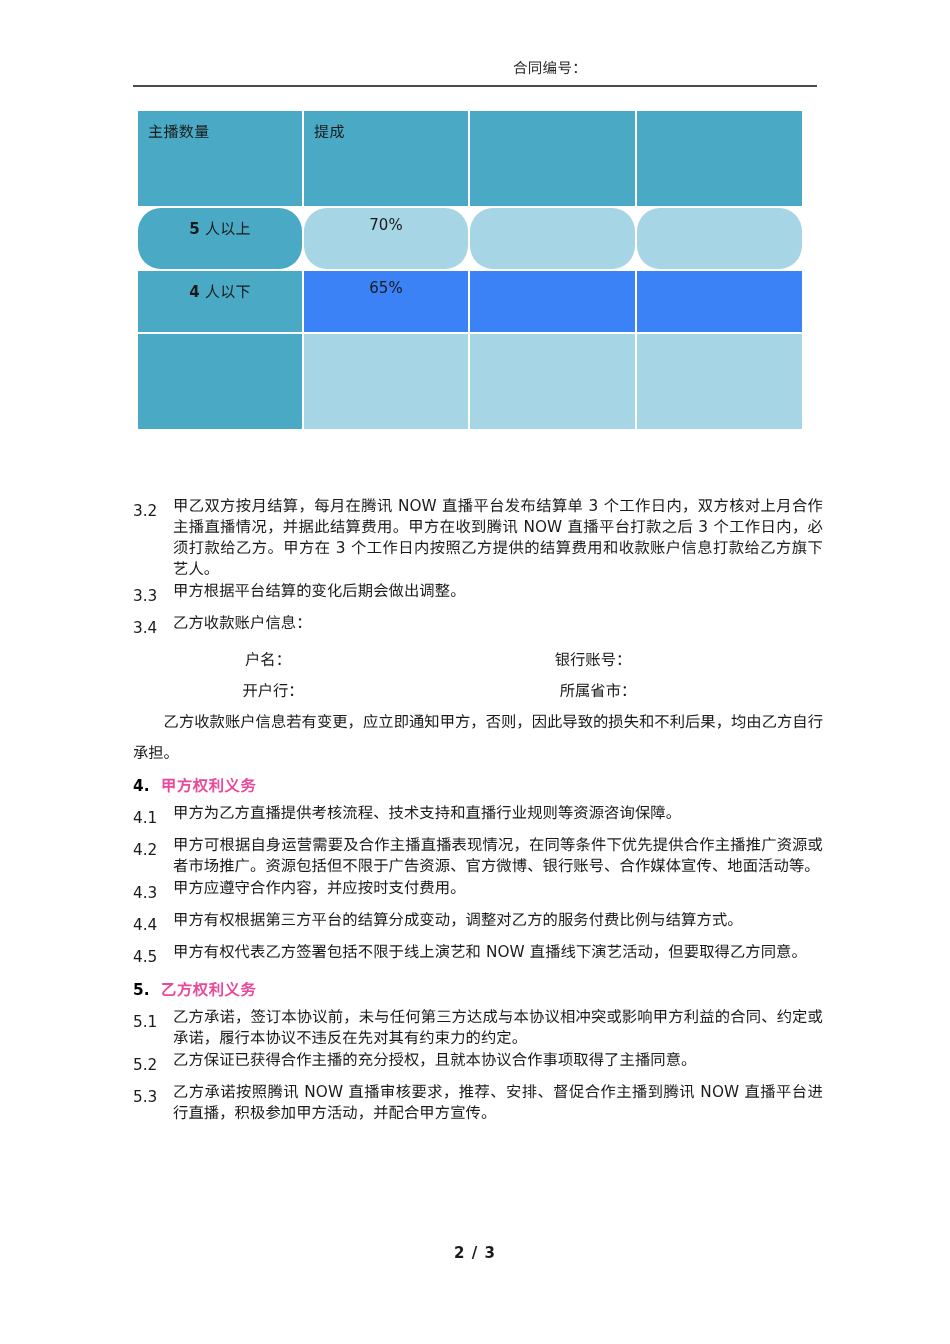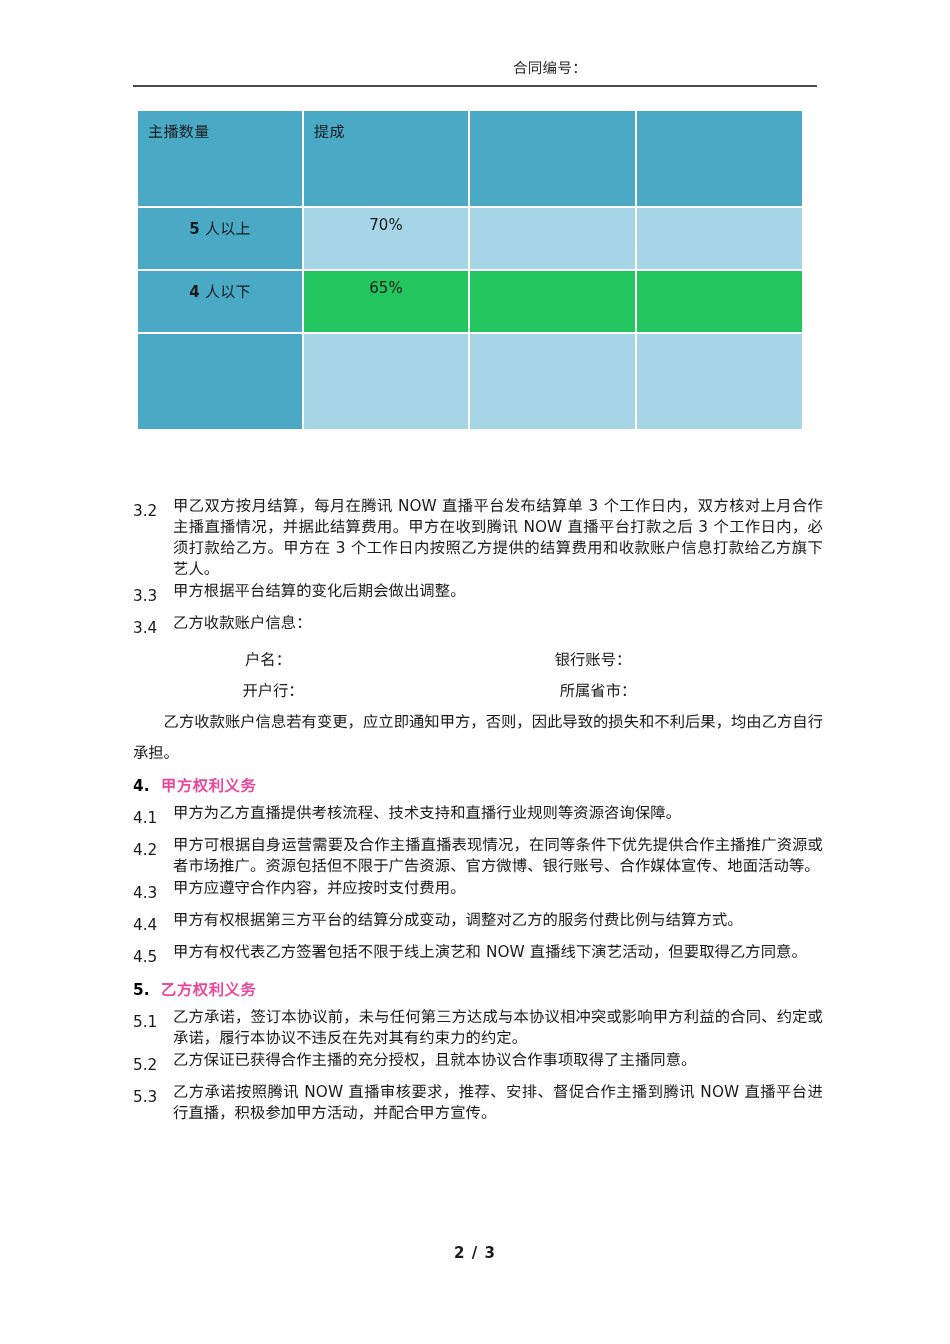--- a/index.html
+++ b/index.html
@@ -79,26 +79,26 @@
   }
   .rowhead-cell {
     background: #4aa9c4;
     color: #ffffff;
     text-align: center;
     font-size: 15.5px;
     padding-top: 9px !important;
     letter-spacing: 0.3px;
   }
   .rowhead-cell .num { font-weight: bold; }
-  .r1 { height: 52px; }
+  .r1 { height: 52px; border-radius: 23px; }
   .r2 { height: 52px; }
   .r3 { height: 86px; }
 
   .cell-light { background: #a6d6e5; }
-  .cell-lighter { background: #22c55e; }
+  .cell-lighter { background: #3b82f6; }
   .cell-mid { background: #a6d6e5; }
 
   .val-cell {
     text-align: center;
     padding-top: 8px !important;
     font-size: 15.5px;
     color: #1a1a1a;
   }
 
   

